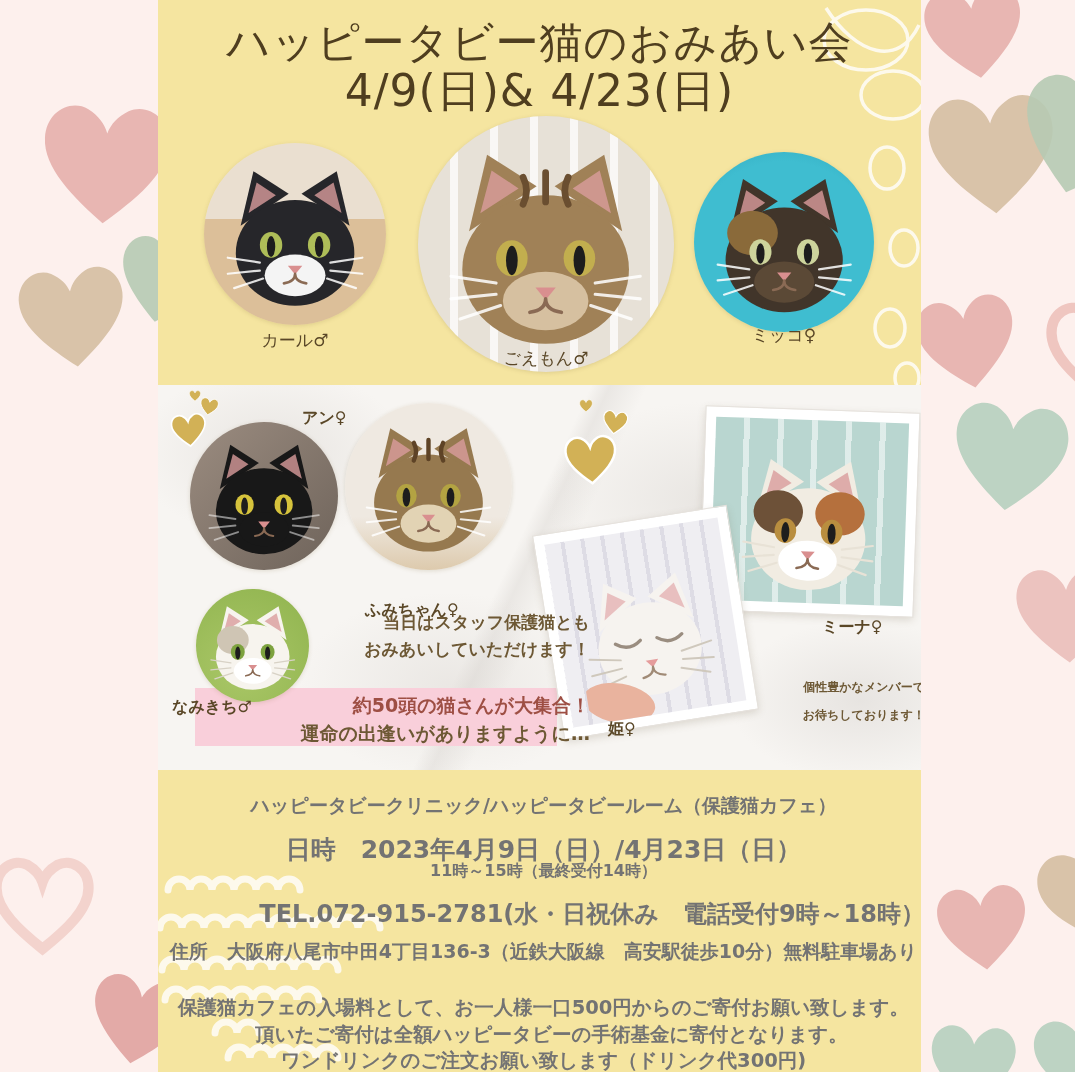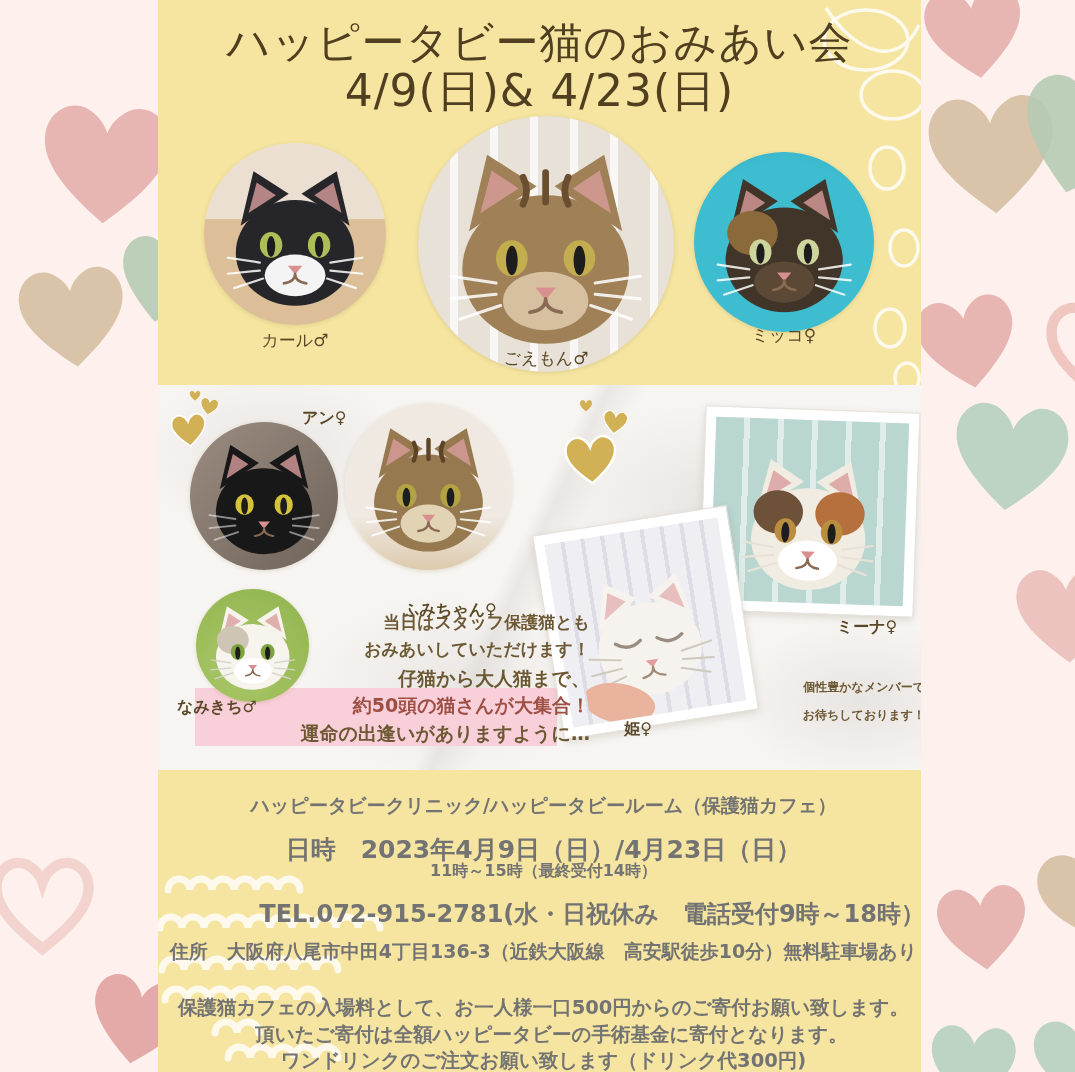--- a/index.html
+++ b/index.html
@@ -20,21 +20,21 @@
   .catcircle .cat{position:absolute;left:6%;bottom:0;width:88%;height:92%;}
   .lbl{font-weight:normal;color:#5a4727;font-size:17px;text-align:center;white-space:nowrap;}
   
   #middle{left:0;top:385px;width:763px;height:385px;background-color:#f7f5f2;
     background-image:
       radial-gradient(ellipse 220px 140px at 15% 18%, rgba(208,203,198,.38), transparent 62%),
       radial-gradient(ellipse 260px 160px at 72% 30%, rgba(203,198,193,.32), transparent 62%),
       radial-gradient(ellipse 240px 150px at 38% 78%, rgba(208,203,198,.32), transparent 62%),
       radial-gradient(ellipse 210px 130px at 92% 82%, rgba(203,198,194,.36), transparent 62%),
       linear-gradient(115deg, transparent 46%, rgba(195,190,185,.25) 48%, transparent 52%);}
-  .mlbl{font-weight:bold;color:#5a4727;font-size:16px;text-align:center;white-space:nowrap;}
+  .mlbl{font-weight:bold;color:#5a4727;font-size:16px;text-align:left;white-space:nowrap;}
   .msg{font-weight:bold;color:#6d5834;text-align:right;white-space:nowrap;}
   #pink-box{left:37px;top:303px;width:362px;height:58px;background:#f9cfda;z-index:1;}
   
   .stamp{background:#fff;outline:1px solid #e6e2dd;box-shadow:0 3px 8px rgba(110,95,70,.22);}
   .stamp .photo{position:absolute;left:10px;top:10px;right:10px;bottom:10px;overflow:hidden;}
   .stamp .cat{position:absolute;left:10%;bottom:-4%;width:80%;height:90%;}
   
   .info{left:4px;width:763px;text-align:center;font-weight:bold;color:#737373;white-space:nowrap;z-index:3;}
   
   .doodle{opacity:.8;}
@@ -192,21 +192,20 @@
       <div class="abs mlbl" style="left:144px;top:23px;">アン♀</div>
       <div class="abs mlbl" style="left:207px;top:215px;width:170px;z-index:3;">ふみちゃん♀</div>
       <div class="abs mlbl" style="left:14px;top:312px;width:90px;z-index:3;">なみきち♂</div>
       <div class="abs mlbl" style="left:450px;top:334px;width:60px;z-index:3;">姫♀</div>
       <div class="abs mlbl" style="left:664px;top:232px;width:90px;z-index:3;">ミーナ♀</div>
 
       <div class="abs msg" style="left:112px;top:224px;width:320px;font-size:17px;line-height:27px;z-index:3;">
         <div>当日はスタッフ保護猫とも</div>
         <div>おみあいしていただけます！</div>
       </div>
-      <div class="abs msg" style="left:112px;top:281px;width:320px;font-size:19px;z-index:3;">仔猫から大人猫まで、</div>
       <div class="abs msg" style="left:112px;top:308px;width:320px;font-size:19px;color:#9e4f44;z-index:3;">約50頭の猫さんが大集合！</div>
       <div class="abs msg" style="left:112px;top:336px;width:320px;font-size:19px;z-index:3;">運命の出逢いがありますように…</div>
       <div class="abs msg" style="left:597px;top:288px;width:170px;font-size:12px;line-height:28px;text-align:right;z-index:3;">
         <div>個性豊かなメンバーで</div>
         <div>お待ちしております！</div>
       </div>
     </div>
 
     <svg class="abs doodle" style="left:0;top:870px;" width="400" height="200">
       <g fill="none" stroke="#ffffff" stroke-width="7" stroke-linecap="round">

